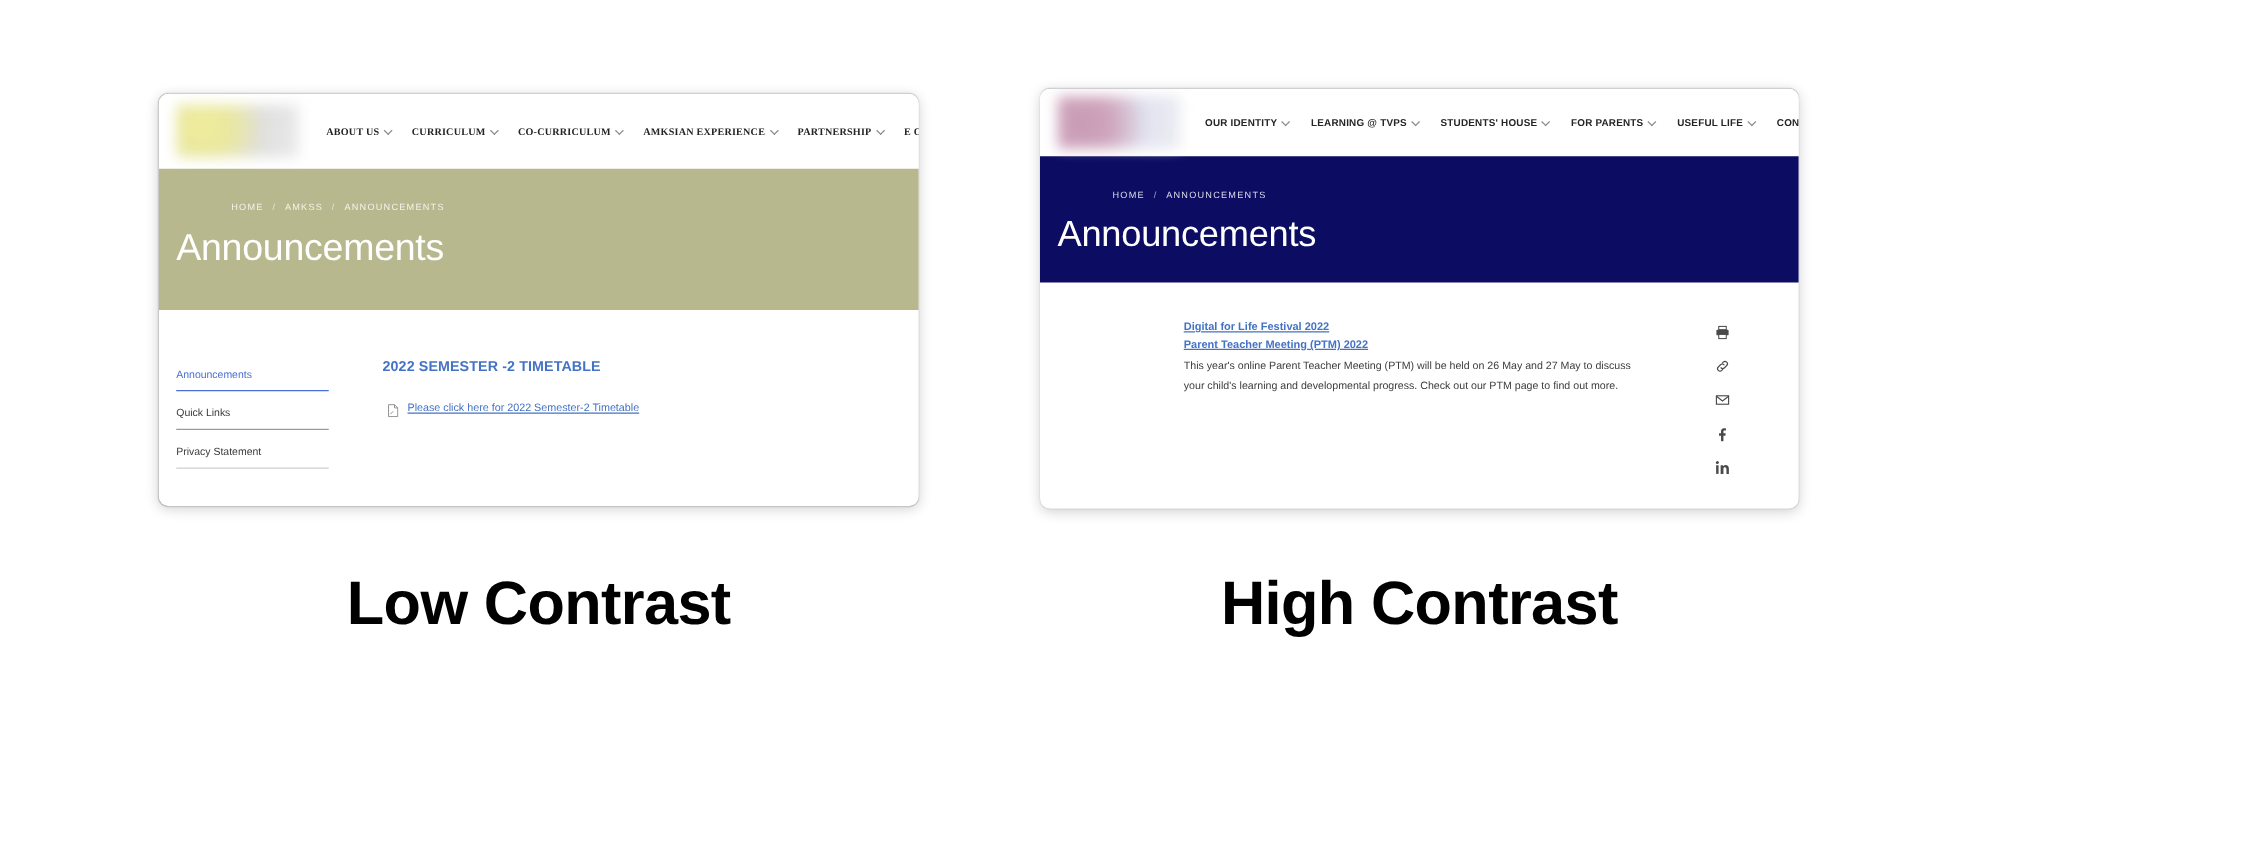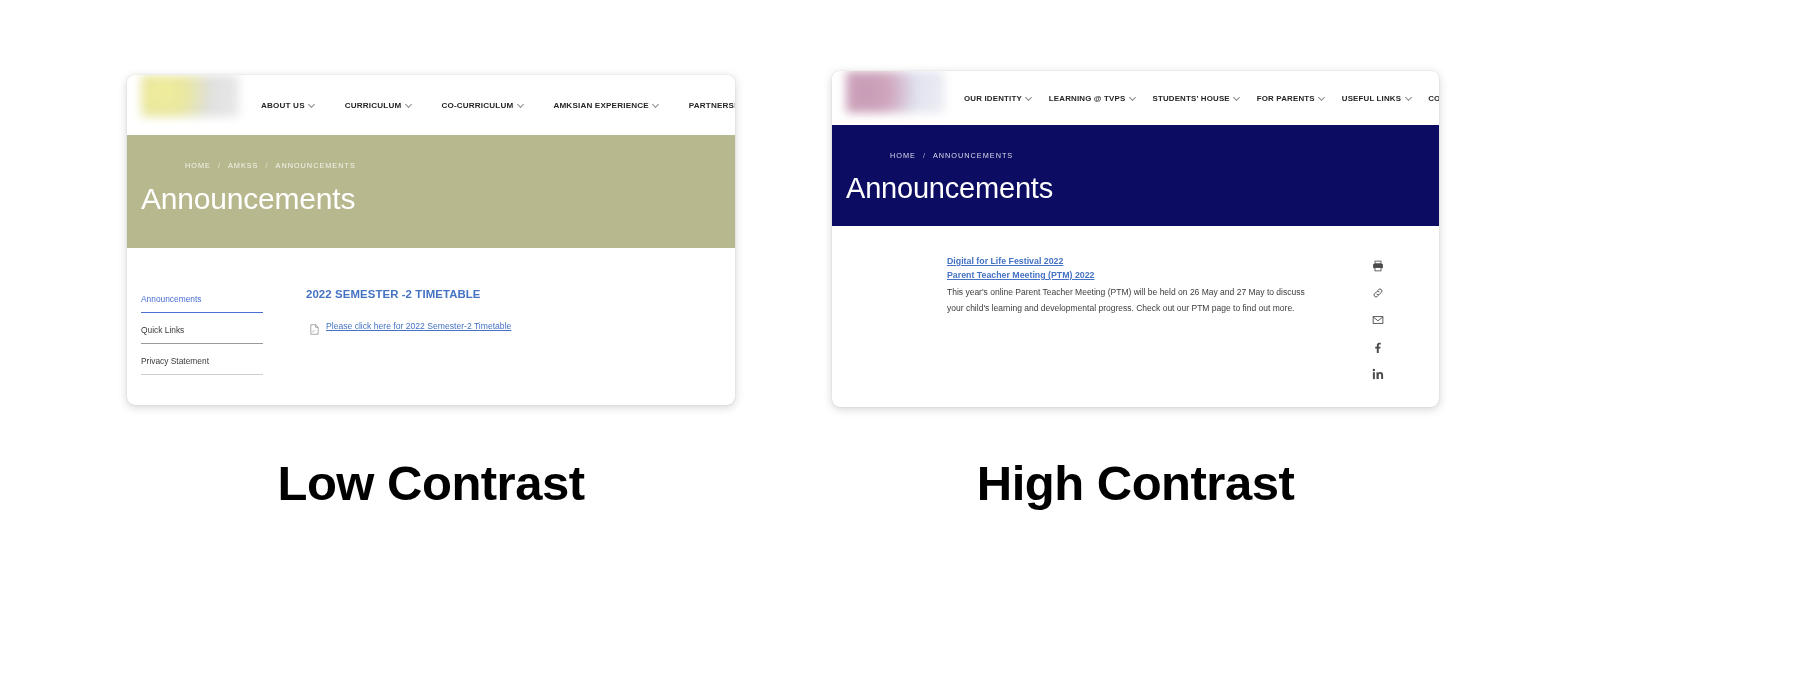--- a/index.html
+++ b/index.html
@@ -27,20 +27,21 @@
     border-radius: 8px;
     box-shadow: 0 2px 10px rgba(0,0,0,0.18), 0 0 1px rgba(0,0,0,0.25);
     overflow: hidden;
   }
   .card-left  { left: 127px; top: 75px;  width: 608px; height: 330px; }
   .card-right { left: 832px; top: 71px;  width: 607px; height: 336px; }
 
   
   .site-header {
     display: flex;
+    align-items: center;
     height: 60px;
     padding: 0 0 0 14px;
     background: #ffffff;
     box-sizing: border-box;
   }
   .card-right .site-header { height: 54px; }
 
   .logo {
     width: 98px;
     height: 42px;
@@ -58,21 +59,21 @@
       radial-gradient(circle at 20% 50%, #c79ab4 0%, #cfa6bd 30%, rgba(207,166,189,0) 64%),
       linear-gradient(100deg, #f0e7ee 0%, #e3dce9 38%, #dfe2ef 64%, #ececf2 100%);
   }
 
   .nav {
     display: flex;
     align-items: center;
     flex: 1 1 auto;
     min-width: 0;
   }
-  .nav-left { gap: 30px; margin-left: 22px; }
+  .nav-left { gap: 16px; margin-left: 22px; font-family: Liberation Serif, serif; }
   .nav-right { gap: 17px; margin-left: 20px; }
 
   .nav-item {
     display: inline-flex;
     align-items: center;
     gap: 4px;
     font-size: 8.1px;
     font-weight: bold;
     letter-spacing: 0.18px;
     color: #252525;
@@ -340,21 +341,21 @@
         </div>
         <div class="nav-item">
           <span>STUDENTS' HOUSE</span>
           <span class="chev"></span>
         </div>
         <div class="nav-item">
           <span>FOR PARENTS</span>
           <span class="chev"></span>
         </div>
         <div class="nav-item">
-          <span>USEFUL LINKS</span>
+          <span>USEFUL LIFE</span>
           <span class="chev"></span>
         </div>
         <div class="nav-item">
           <span>CONTACT US</span>
         </div>
 
       </div>
     </div>
 
     <div class="hero hero-right">

